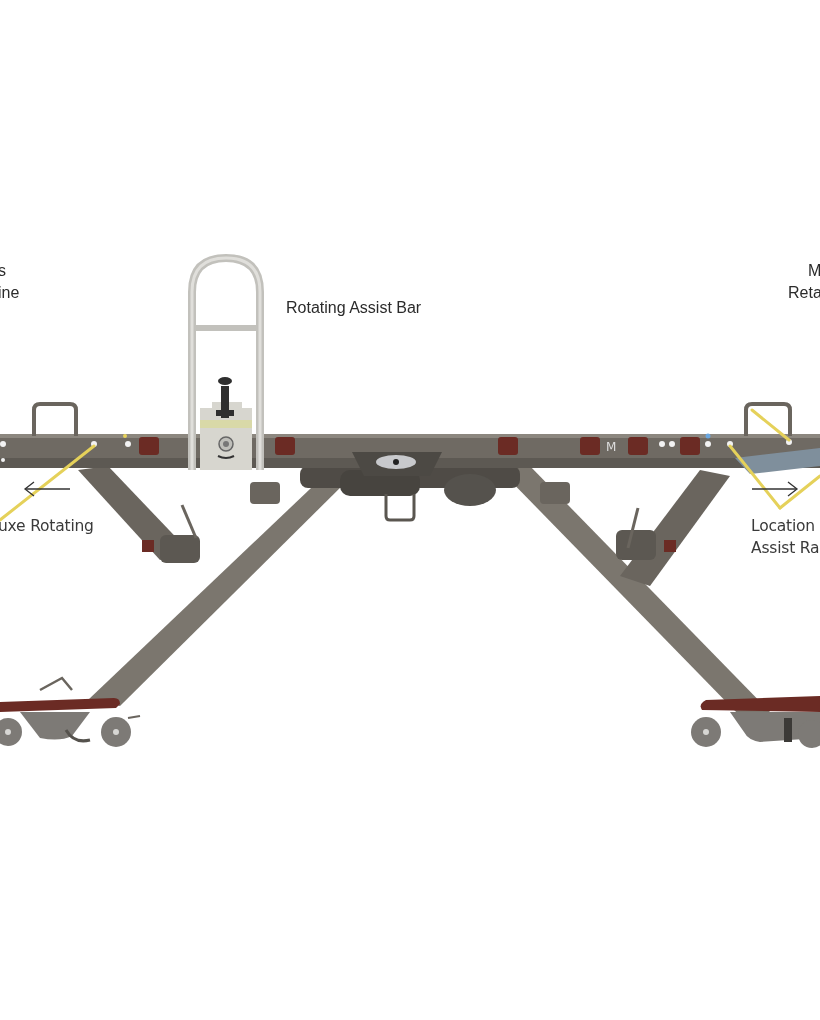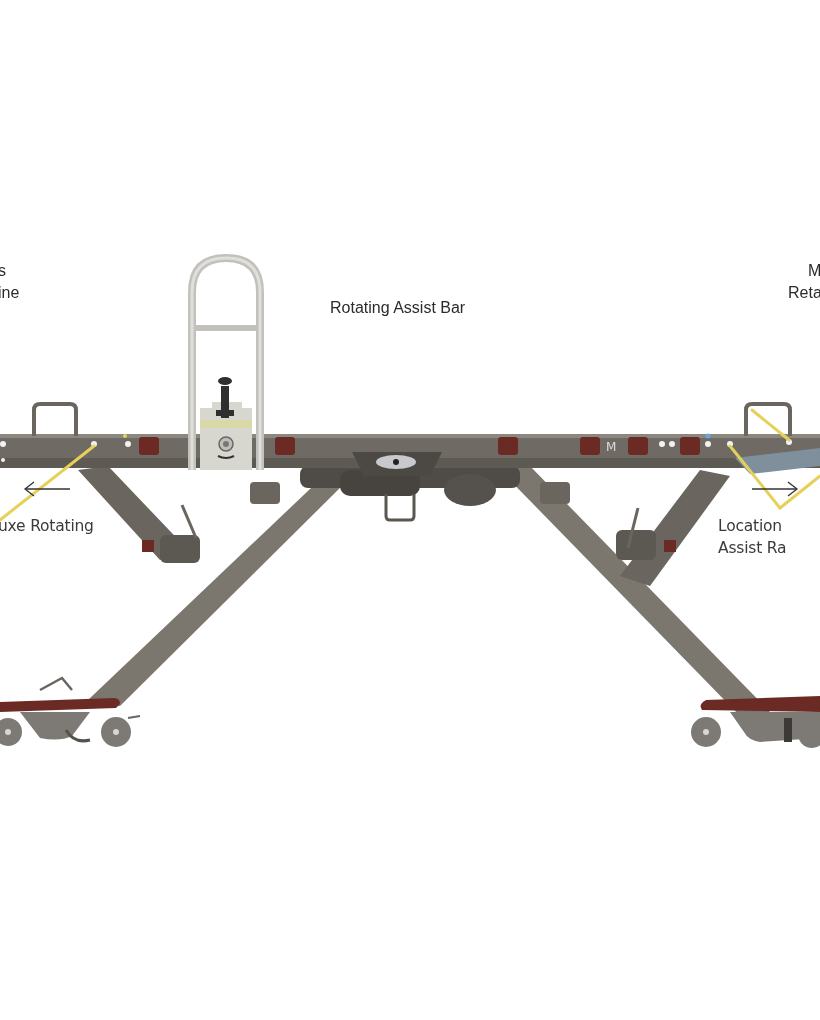--- a/index.html
+++ b/index.html
@@ -151,27 +151,27 @@
       <circle cx="812" cy="734" r="14" fill="#7d7a76"></circle>
       <rect x="784" y="718" width="8" height="24" fill="#3c3a37"></rect>
     </g>
   </svg>
 
   <div class="label" style="left:-2px; top:260px;">
     <div>s</div>
     <div>ine</div>
   </div>
 
-  <div class="label" style="left:286px; top:297px;margin-left:44px;">Rotating Assist Bar</div>
+  <div class="label" style="left:286px; top:297px;">Rotating Assist Bar</div>
 
   <div class="label right" style="left:806px; top:260px;">
     <div style="margin-left:2px;">M</div>
     <div style="margin-left:-18px;">Reta</div>
   </div>
 
   <div class="label callout" style="left:-2px; top:515px;">uxe Rotating</div>
 
-  <div class="label callout" style="left:718px; top:515px;">
+  <div class="label callout" style="left:751px; top:515px;">
     <div>Location</div>
     <div>Assist Ra</div>
   </div>
 
 </div>
 
 </body></html>

